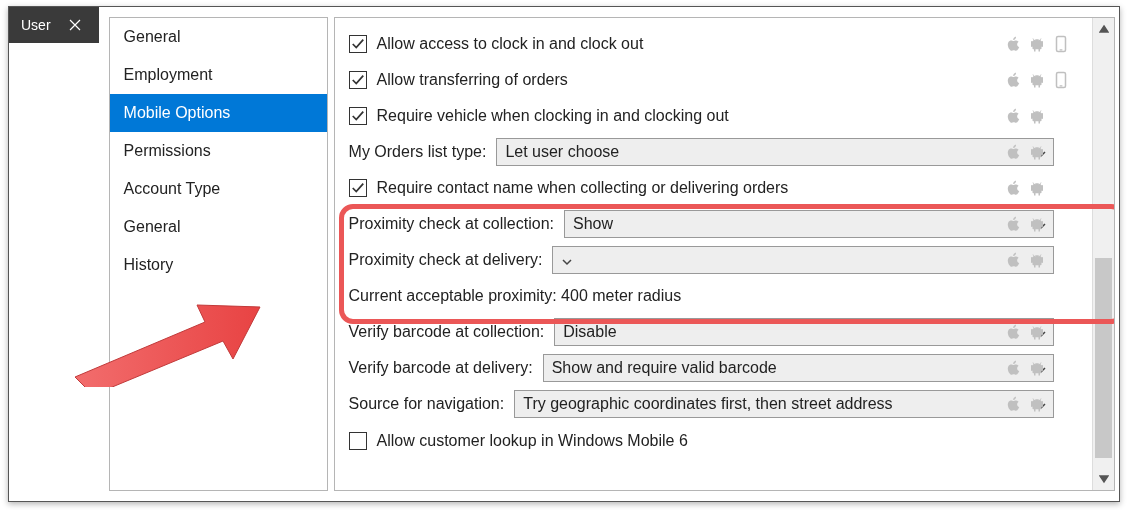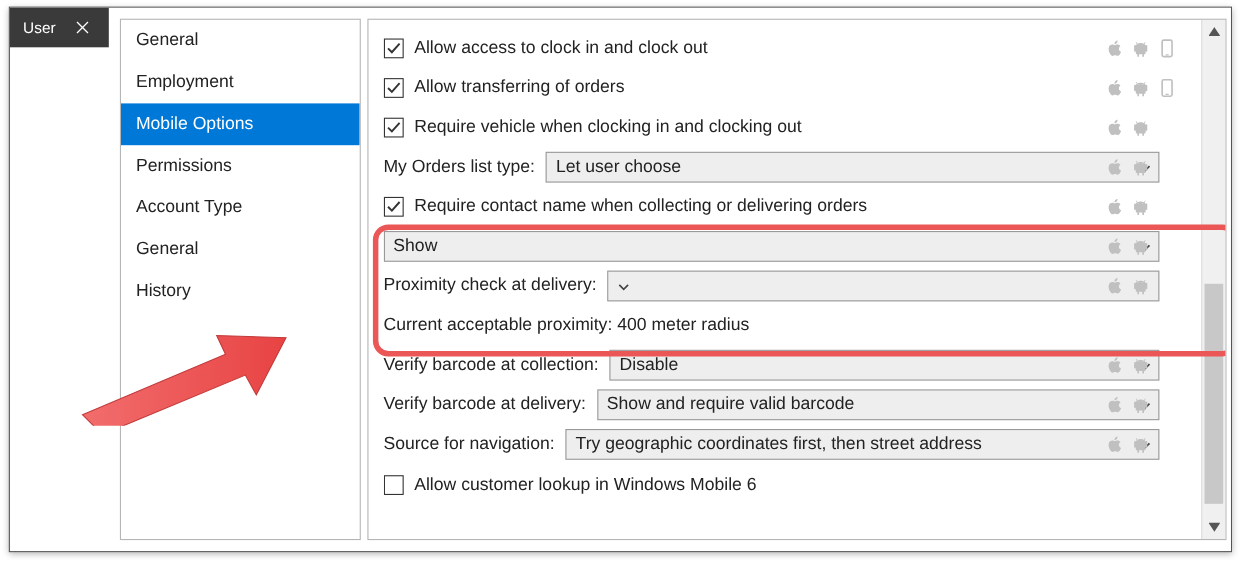--- a/index.html
+++ b/index.html
@@ -176,20 +176,21 @@
         <div class="row">
           <span class="check">
               <svg viewBox="0 0 16 16">
                 <polyline points="2,8 6,12 14,3"></polyline>
               </svg>
             </span>
           <span class="label">Require contact name when collecting or delivering orders</span>
         </div>
 
         <div class="row">
+          <span class="label">Proximity check at collection:</span>
           <div class="select">
             <span>Show</span>
             <span class="chev"><svg viewBox="0 0 12 12">
                   <polyline points="2,4 6,8 10,4"></polyline>
                 </svg></span>
           </div>
         </div>
 
         <div class="row">
           <span class="label">Proximity check at delivery:</span>

